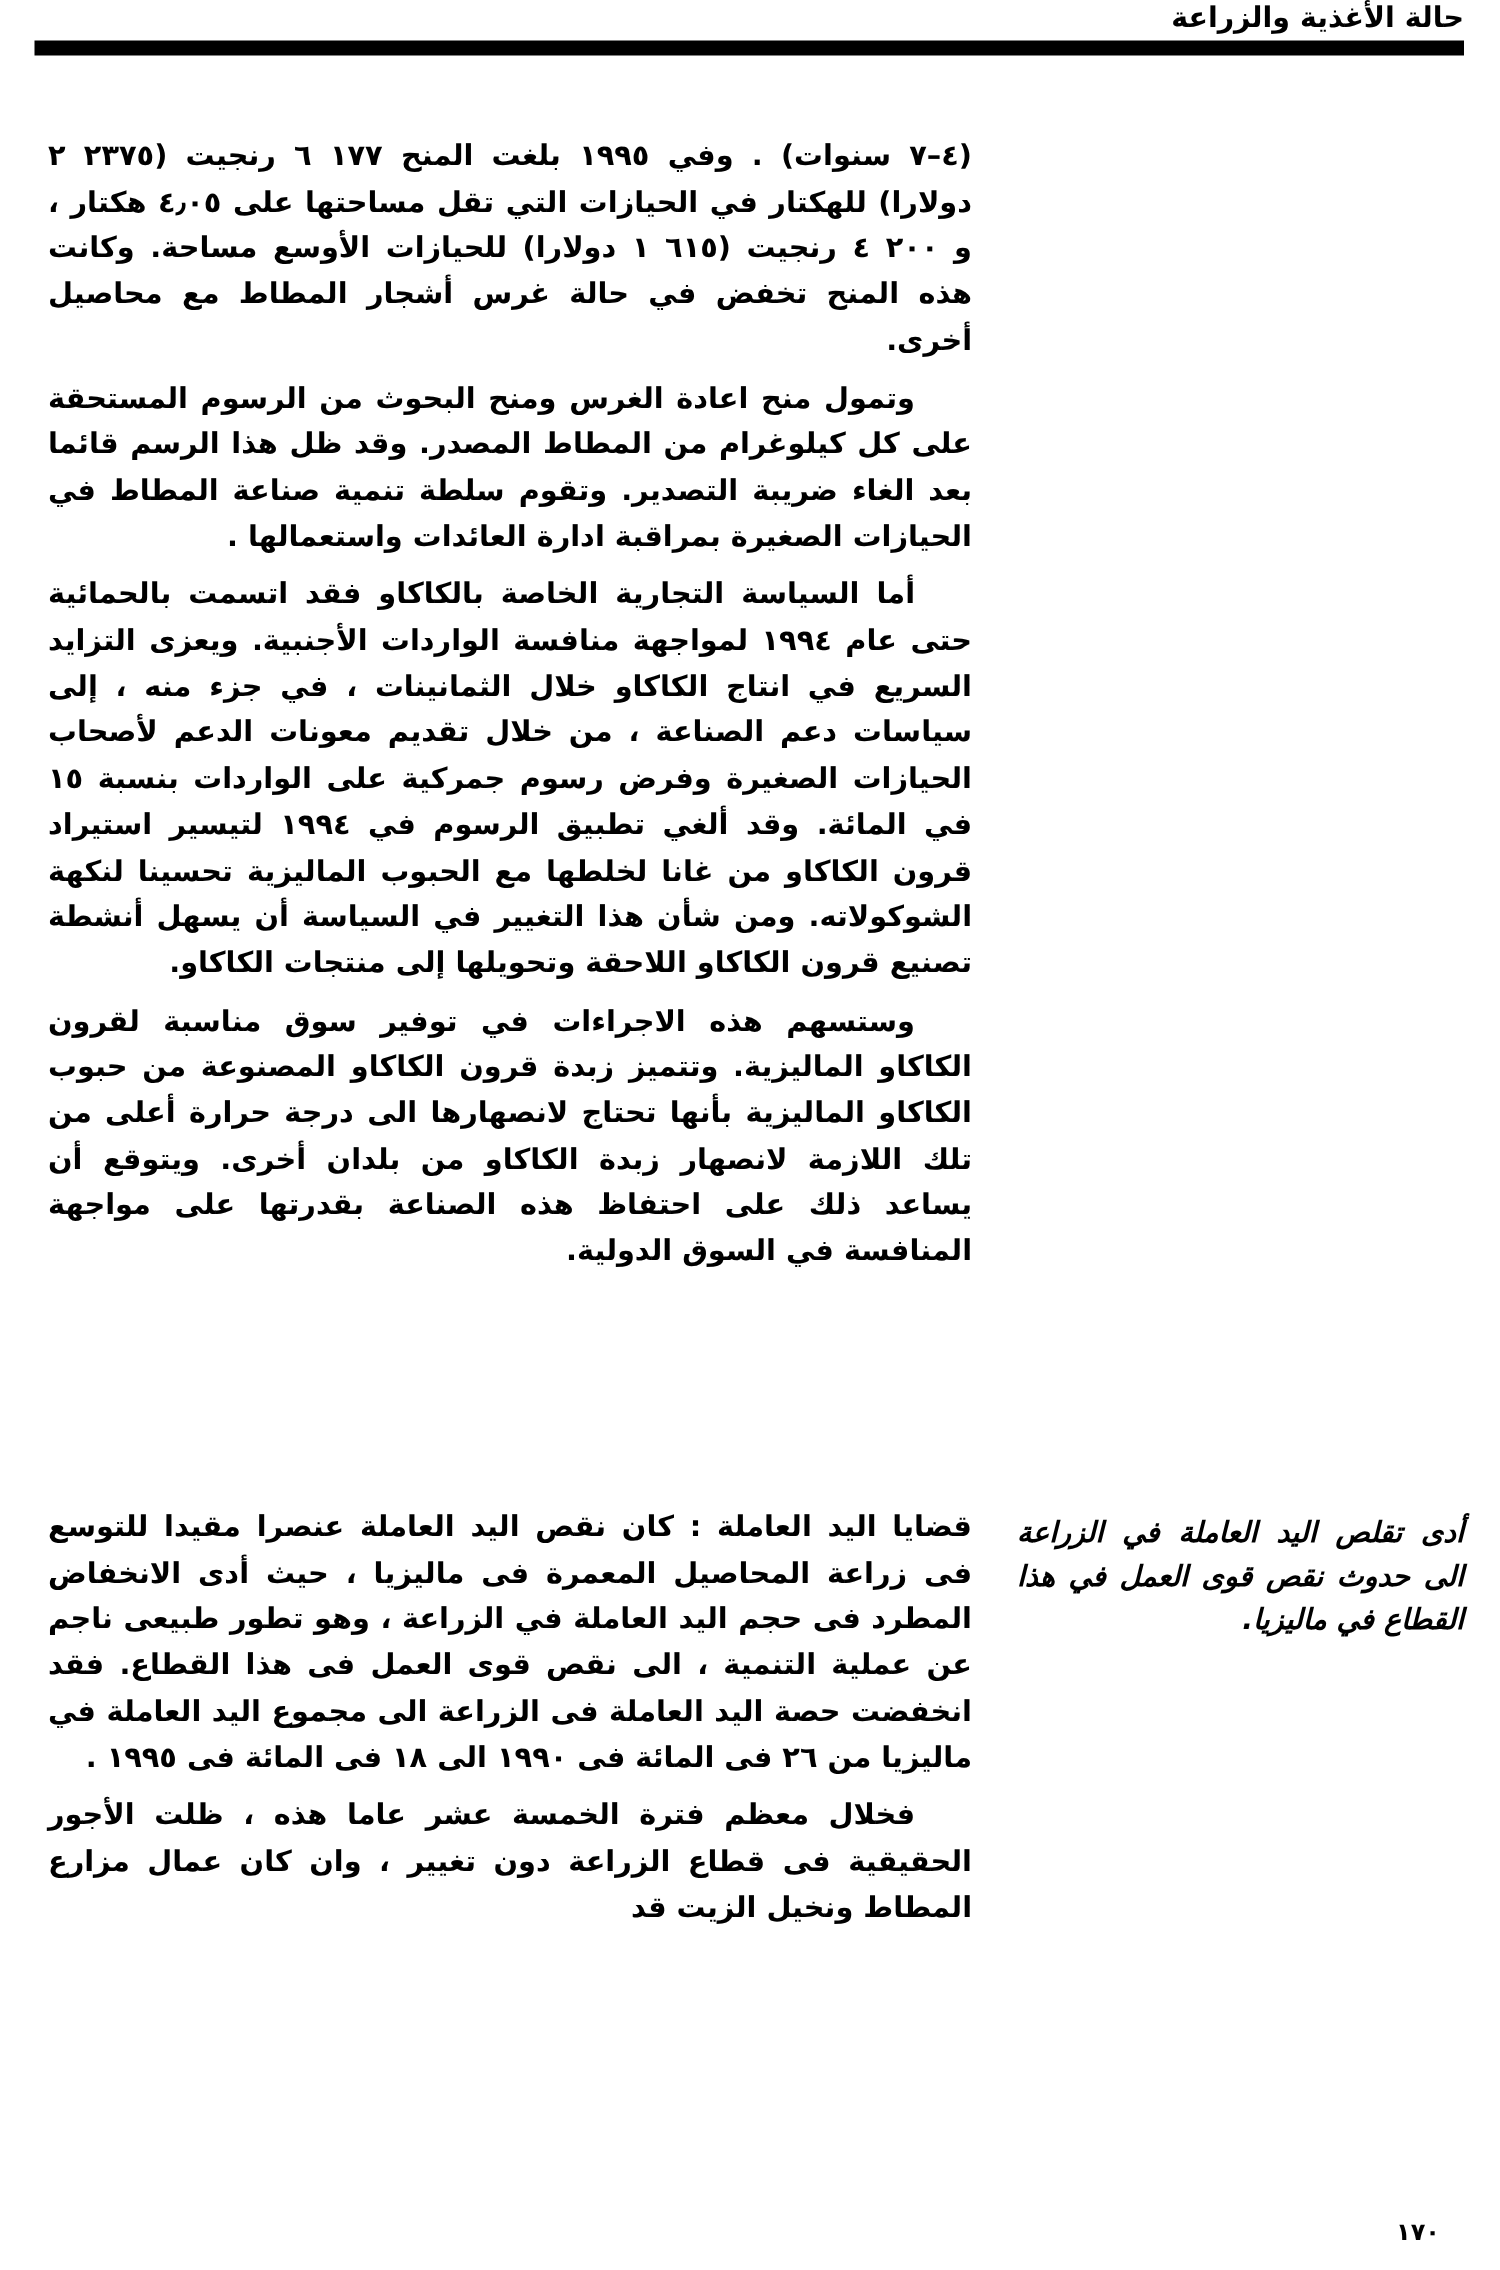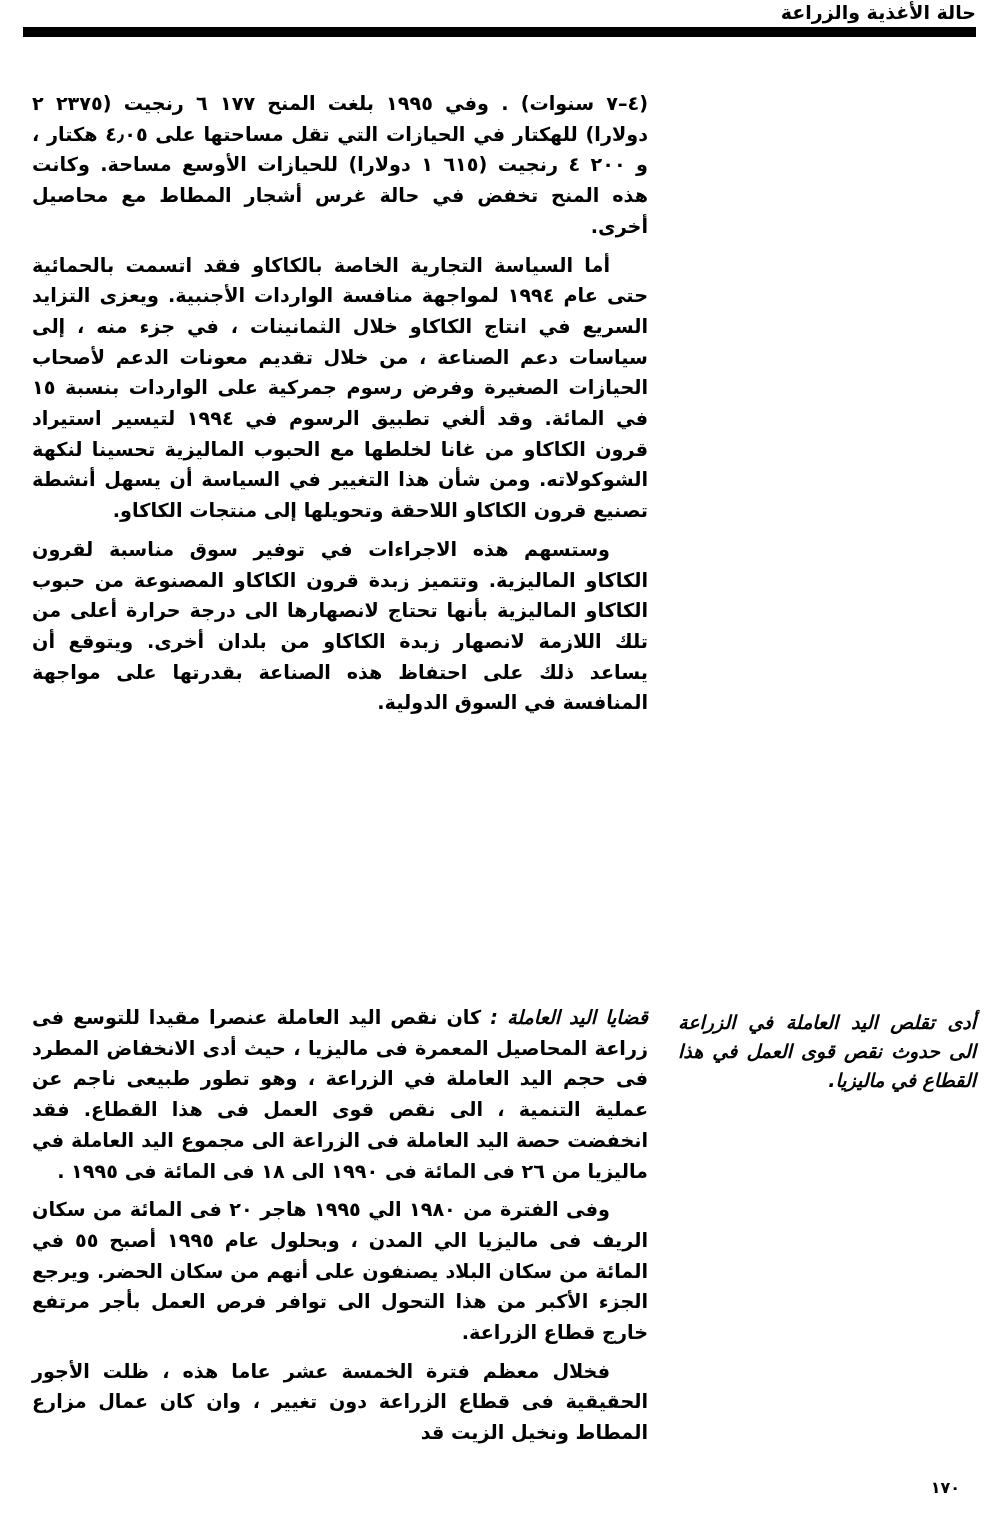--- a/index.html
+++ b/index.html
@@ -46,21 +46,20 @@
     .main-col p {
       margin: 0 0 8px 12px;
       text-indent: 0;
     }
     .main-col p.indent {
       text-indent: 38px;
     }
     .section-a { top: 89px; }
     .section-b { top: 1003px; }
     .run-in {
-      font-style: italic;
     }
     .margin-note {
       position: absolute;
       top: 1008px;
       right: 24px;
       width: 298px;
       direction: rtl;
       text-align: justify;
       font-size: 19px;
       line-height: 29px;
@@ -78,25 +77,25 @@
     }
   </style>
 </head>
 <body>
 
 <div class="running-header">حالة الأغذية والزراعة</div>
 <div class="header-rule"></div>
 
 <div class="main-col section-a">
   <p>(٤–٧ سنوات) . وفي ١٩٩٥ بلغت المنح ١٧٧ ٦ رنجيت (٢٣٧٥ ٢ دولارا) للهكتار في الحيازات التي تقل مساحتها على ٤٫٠٥ هكتار ، و ٢٠٠ ٤ رنجيت (٦١٥ ١ دولارا) للحيازات الأوسع مساحة. وكانت هذه المنح تخفض في حالة غرس أشجار المطاط مع محاصيل أخرى.</p>
+  <p class="indent">وتمول منح اعادة الغرس ومنح البحوث من الرسوم المستحقة على كل كيلوغرام من المطاط المصدر. وقد ظل هذا الرسم قائما بعد الغاء ضريبة التصدير. وتقوم سلطة تنمية صناعة المطاط في الحيازات الصغيرة بمراقبة ادارة العائدات واستعمالها .</p>
   <p class="indent">أما السياسة التجارية الخاصة بالكاكاو فقد اتسمت بالحمائية حتى عام ١٩٩٤ لمواجهة منافسة الواردات الأجنبية. ويعزى التزايد السريع في انتاج الكاكاو خلال الثمانينات ، في جزء منه ، إلى سياسات دعم الصناعة ، من خلال تقديم معونات الدعم لأصحاب الحيازات الصغيرة وفرض رسوم جمركية على الواردات بنسبة ١٥ في المائة. وقد ألغي تطبيق الرسوم في ١٩٩٤ لتيسير استيراد قرون الكاكاو من غانا لخلطها مع الحبوب الماليزية تحسينا لنكهة الشوكولاته. ومن شأن هذا التغيير في السياسة أن يسهل أنشطة تصنيع قرون الكاكاو اللاحقة وتحويلها إلى منتجات الكاكاو.</p>
   <p class="indent">وستسهم هذه الاجراءات في توفير سوق مناسبة لقرون الكاكاو الماليزية. وتتميز زبدة قرون الكاكاو المصنوعة من حبوب الكاكاو الماليزية بأنها تحتاج لانصهارها الى درجة حرارة أعلى من تلك اللازمة لانصهار زبدة الكاكاو من بلدان أخرى. ويتوقع أن يساعد ذلك على احتفاظ هذه الصناعة بقدرتها على مواجهة المنافسة في السوق الدولية.</p>
 </div>
 
 <div class="main-col section-b">
   <p><span class="run-in">قضايا اليد العاملة :</span> <span>كان نقص اليد العاملة عنصرا مقيدا للتوسع فى زراعة المحاصيل المعمرة فى ماليزيا ، حيث أدى الانخفاض المطرد فى حجم اليد العاملة في الزراعة ، وهو تطور طبيعى ناجم عن عملية التنمية ، الى نقص قوى العمل فى هذا القطاع. فقد انخفضت حصة اليد العاملة فى الزراعة الى مجموع اليد العاملة في ماليزيا من ٢٦ فى المائة فى ١٩٩٠ الى ١٨ فى المائة فى ١٩٩٥ .</span></p>
-  <p class="indent">وفى الفترة من ١٩٨٠ الي ١٩٩٥ هاجر ٢٠ فى المائة من سكان الريف فى ماليزيا الي المدن ، وبحلول عام ١٩٩٥ أصبح ٥٥ في المائة من سكان البلاد يصنفون على أنهم من سكان الحضر. ويرجع الجزء الأكبر من هذا التحول الى توافر فرص العمل بأجر مرتفع خارج قطاع الزراعة.</p>
   <p class="indent">فخلال معظم فترة الخمسة عشر عاما هذه ، ظلت الأجور الحقيقية فى قطاع الزراعة دون تغيير ، وان كان عمال مزارع المطاط ونخيل الزيت قد</p>
 </div>
 
 <div class="margin-note">أدى تقلص اليد العاملة في الزراعة الى حدوث نقص قوى العمل في هذا القطاع في ماليزيا.</div>
 
 <div class="page-number">١٧٠</div>
 
 </body></html>

